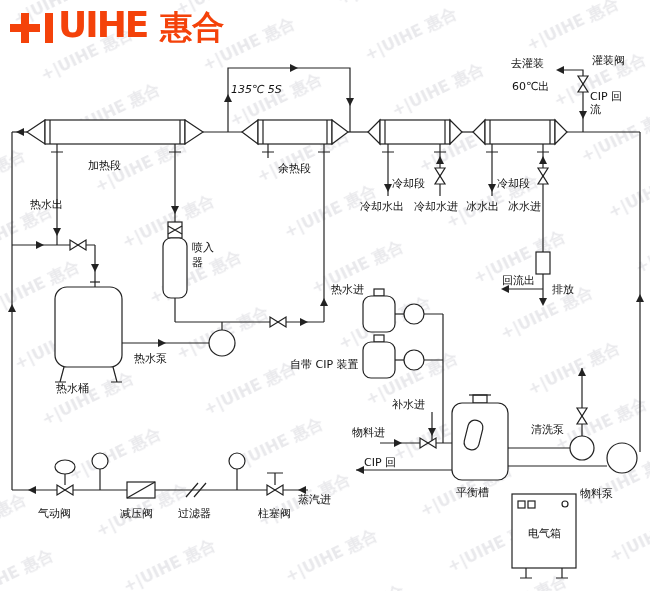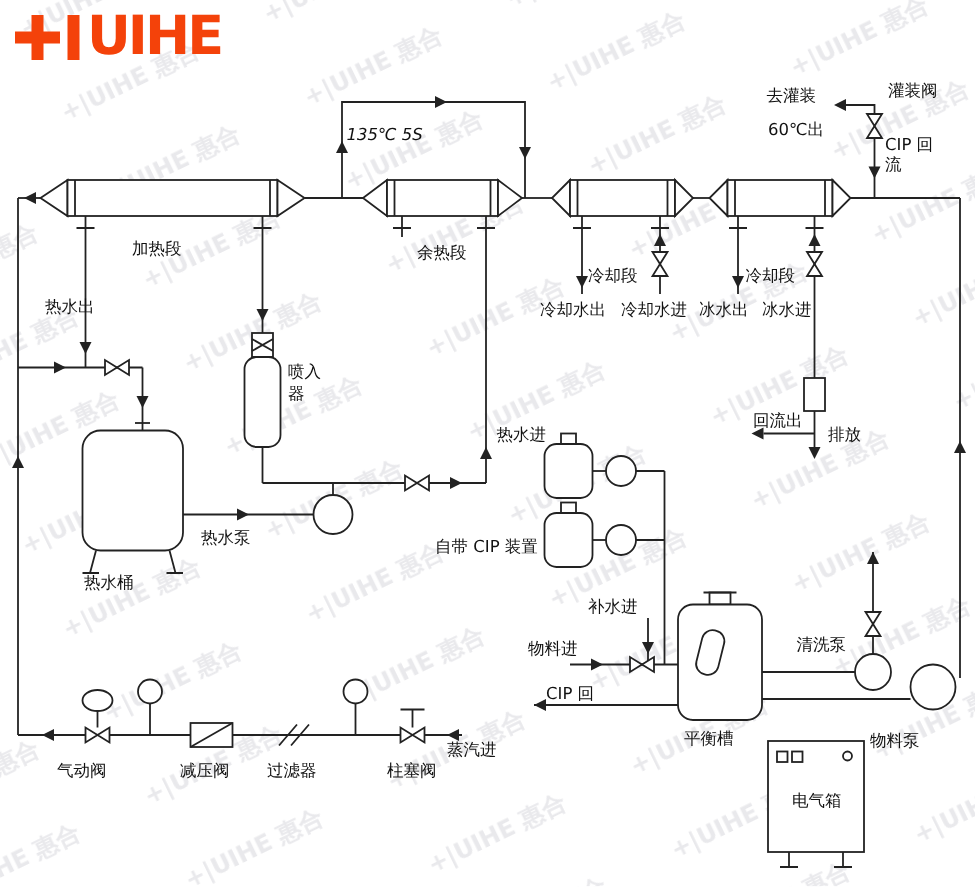--- a/index.html
+++ b/index.html
@@ -1,21 +1,21 @@
 <!DOCTYPE html>
 <html><head>
 <meta charset="utf-8">
 <style>
   html,body{margin:0;padding:0;background:#fff;}
   #app{position:relative;width:650px;height:591px;background:#fff;overflow:hidden;
        font-family:"DejaVu Sans","Liberation Sans",sans-serif;}
   #app > svg{position:absolute;left:0;top:0;}
   .wmtext{font-size:16px;font-weight:bold;fill:#e9e9ec;}
   
-  .logo{position:absolute;top:7px;left:10px;display:flex;align-items:center;gap:5px;
+  .logo{position:absolute;top:7px;left:10px;display:flex;align-items:flex-end;gap:5px;
         color:#f4420a;font-weight:bold;z-index:3;}
   .logo-plus{position:relative;width:30px;height:30px;display:inline-block;}
   .logo-plus .ph{position:absolute;left:0;top:11px;width:30px;height:8px;background:#f4420a;}
   .logo-plus .pv{position:absolute;left:11px;top:0;width:8px;height:30px;background:#f4420a;}
   .logo-bar{width:8px;height:30px;background:#f4420a;display:inline-block;}
   .logo-latin{font-size:36px;letter-spacing:-2px;line-height:1;}
   .logo-cn{font-size:32px;margin-left:8px;line-height:1;}
   
   .pipe{stroke:#222;stroke-width:1.2;fill:none;}
   .comp{stroke:#222;stroke-width:1.2;fill:#fff;}
@@ -37,20 +37,21 @@
     <rect width="650" height="591" fill="url(#wmp)"></rect>
   </svg>
 
   <div class="logo">
     <span class="logo-plus">
         <i class="ph"></i>
         <i class="pv"></i>
       </span>
     <span class="logo-bar"></span>
     <span class="logo-latin">UIHE</span>
+    <span class="logo-cn">惠合</span>
   </div>
 
   <svg width="650" height="591" viewBox="0 0 650 591">
 
     <g>
       <path class="pipe" d="M12,132 H27"></path>
       <path class="pipe" d="M12,132 V490"></path>
       <path class="pipe" d="M12,245 H95"></path>
       <path class="pipe" d="M95,245 V287"></path>
       <path class="pipe" d="M57,144 V245"></path>

